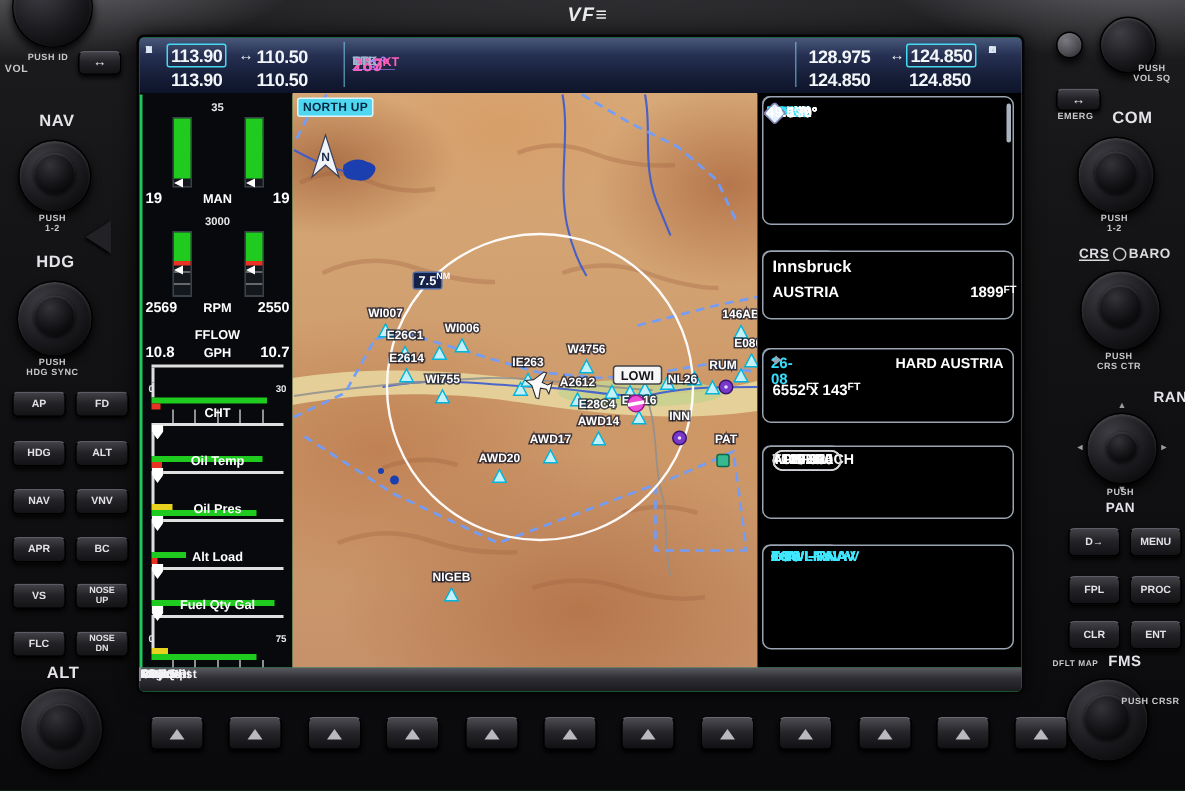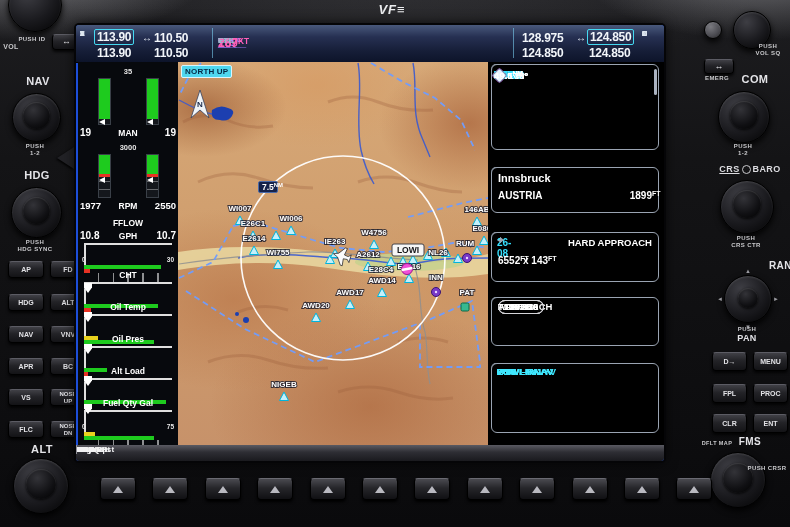--- a/index.html
+++ b/index.html
@@ -32,21 +32,21 @@
     border:1px solid #000;border-top-color:#6a6a72;box-shadow:0 2px 3px #000;
     display:flex;align-items:center;justify-content:center;}
   .skbtn .tri-up{width:0;height:0;border-left:5px solid transparent;border-right:5px solid transparent;
     border-bottom:7px solid #b9b9c0;}
   .ltri{width:0;height:0;border-top:11px solid transparent;border-bottom:11px solid transparent;
     border-right:17px solid #222226;filter:drop-shadow(-1px 1px 1px #000);}
   .circ-glyph{display:inline-block;width:7px;height:7px;border:1.5px solid #c9c9cc;border-radius:50%;margin:0 2px;}
   .joy-arrow{position:absolute;color:#9a9aa0;font-size:6px;line-height:6px;}
 
   
-  #screen{left:76px;top:25px;width:588px;height:436px;background:#1d4ed8;border-radius:3px;
+  #screen{left:93px;top:25px;width:588px;height:436px;background:#22c55e;border-radius:3px;
     box-shadow:0 0 0 2px #050507, 0 0 14px rgba(0,0,0,.9);overflow:hidden;}
   #screen *{position:absolute;}
 
   
   #topbar{left:0;top:0;width:588px;height:37px;
     background:linear-gradient(180deg,#49597c,#263052 32%,#161e38 70%,#0d142a);
     border-bottom:1px solid #000;}
   .mini{display:grid;grid-template-columns:7px 6px;line-height:8px;font-size:6.5px;font-weight:bold;color:#dfe8f2;}
   .mini span{position:static;}
   .freq{color:#f2f6fa;font-weight:bold;font-size:12px;letter-spacing:-0.3px;}
@@ -363,21 +363,21 @@
             <div class="vseg" style="bottom: 92%; height: 8%; background: rgb(232, 50, 36);"></div>
             <div class="vptr" style="bottom: calc(85% - 3px);"></div>
           </div>
           <div class="vg" style="height: 42px;">
             <div class="vseg" style="bottom: 35%; height: 45%; background: rgb(30, 203, 30);"></div>
             <div class="vseg" style="bottom: 92%; height: 8%; background: rgb(232, 50, 36);"></div>
             <div class="vptr" style="bottom: calc(84% - 3px);"></div>
           </div>
         </div>
         <div class="eis-row sm">
-          <span>1977</span>
+          <span>2569</span>
           <span class="mid">RPM</span>
           <span>2550</span>
         </div>
         <div class="eis-lab">FFLOW</div>
         <div class="eis-row">
           <span>10.8</span>
           <span class="mid">GPH</span>
           <span>10.7</span>
         </div>
         <div class="hg">
@@ -614,21 +614,21 @@
       </div>
 
       <div class="grp" style="top:170px;">
         <div class="grp-head">Runways</div>
         <div class="grp-box" style="height:48px;">
           <span class="info-line" style="left:5px;top:4px;font-size:10px;">
             <span class="rwy-arr l"></span>
               <span class="cyan">26-08</span>
               <span class="rwy-arr r"></span>
           </span>
-          <span class="info-line" style="right:6px;top:4px;font-size:9.5px;position:absolute;">HARD APPROACH</span>
+          <span class="info-line" style="right:6px;top:4px;font-size:9.5px;position:absolute;">HARD AUSTRIA</span>
           <span class="info-line" style="left:6px;top:22px;font-size:10px;">6552<span class="u">FT</span> x 143<span class="u">FT</span></span>
         </div>
       </div>
 
       <div class="grp" style="top:235px;">
         <div class="grp-head">Frequencies</div>
         <div class="grp-box" style="height:47px;">
             <div id="frq-rows" style="position:relative;padding-top:1px;">
               <div class="frq-row">
                 <span class="frq-lab">APPROACH</span>

